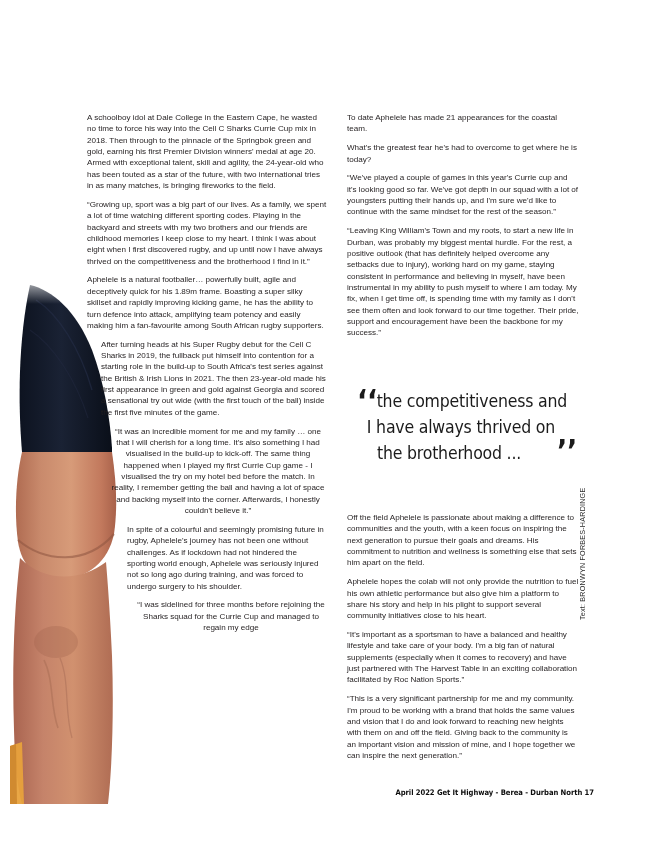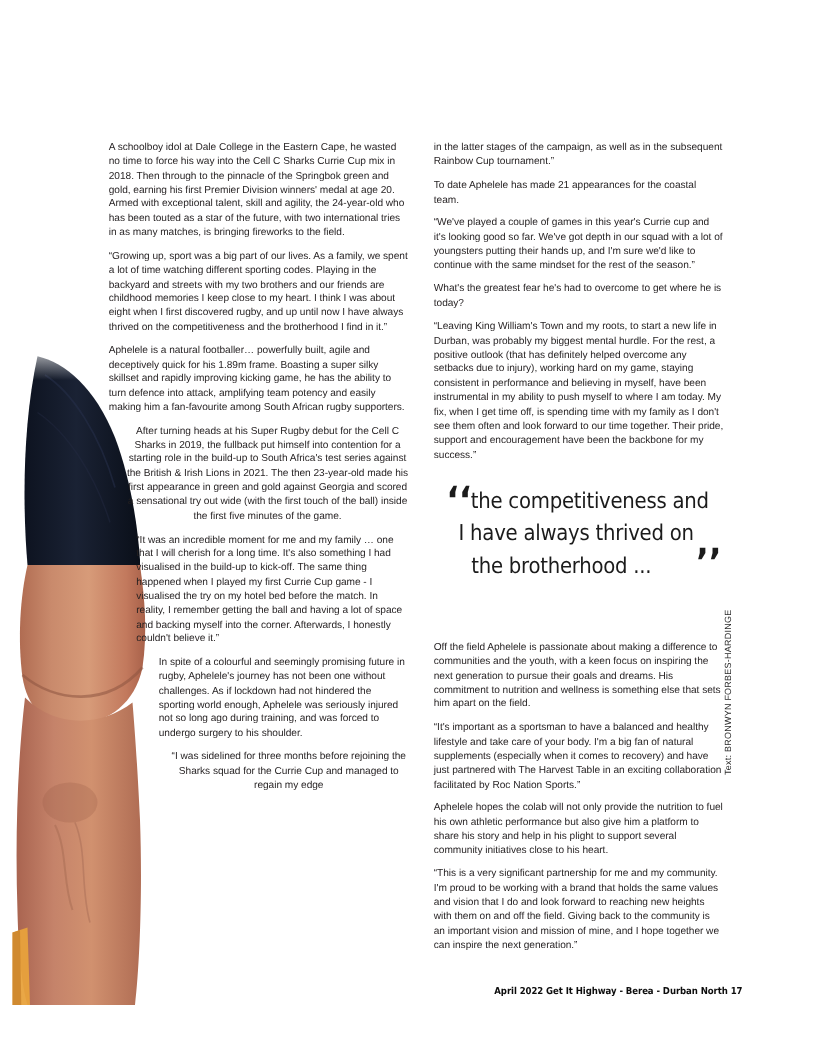--- a/index.html
+++ b/index.html
@@ -36,22 +36,22 @@
     letter-spacing: -0.02px;
     color: #231f20;
     text-align: left;
   }
   #col-left  { left: 87px;  width: 240px; }
   #col-right { left: 347px; width: 232px; }
 
   .column p { margin: 0 0 7.5px 0; }
 
   
-  .in1 { padding-left: 14px;  text-align: center; }
-  .in2 { padding-left: 22px;  }
+  .in1 { padding-left: 14px;  text-align: left; }
+  .in2 { padding-left: 22px;  text-align: center; }
   .in4 { padding-left: 40px;  text-align: left; }
   .in5 { padding-left: 48px;  text-align: center; }
 
   
   #pullquote {
     position: absolute;
     left: 347px;
     top: 388px;
     width: 232px;
     text-align: right;
@@ -177,37 +177,36 @@
   <p>A schoolboy idol at Dale College in the Eastern Cape, he wasted no time to force his way into the Cell C Sharks Currie Cup mix in 2018. Then through to the pinnacle of the Springbok green and gold, earning his first Premier Division winners' medal at age 20. Armed with exceptional talent, skill and agility, the 24-year-old who has been touted as a star of the future, with two international tries in as many matches, is bringing fireworks to the field.</p>
   <p>“Growing up, sport was a big part of our lives. As a family, we spent a lot of time watching different sporting codes. Playing in the backyard and streets with my two brothers and our friends are childhood memories I keep close to my heart. I think I was about eight when I first discovered rugby, and up until now I have always thrived on the competitiveness and the brotherhood I find in it.”</p>
   <p>Aphelele is a natural footballer… powerfully built, agile and deceptively quick for his 1.89m frame. Boasting a super silky skillset and rapidly improving kicking game, he has the ability to turn defence into attack, amplifying team potency and easily making him a fan-favourite among South African rugby supporters.</p>
   <p class="in1">After turning heads at his Super Rugby debut for the Cell C Sharks in 2019, the fullback put himself into contention for a starting role in the build-up to South Africa's test series against the British &amp; Irish Lions in 2021. The then 23-year-old made his first appearance in green and gold against Georgia and scored a sensational try out wide (with the first touch of the ball) inside the first five minutes of the game.</p>
   <p class="in2">“It was an incredible moment for me and my family … one that I will cherish for a long time. It's also something I had visualised in the build-up to kick-off. The same thing happened when I played my first Currie Cup game - I visualised the try on my hotel bed before the match. In reality, I remember getting the ball and having a lot of space and backing myself into the corner. Afterwards, I honestly couldn't believe it.”</p>
   <p class="in4">In spite of a colourful and seemingly promising future in rugby, Aphelele's journey has not been one without challenges. As if lockdown had not hindered the sporting world enough, Aphelele was seriously injured not so long ago during training, and was forced to undergo surgery to his shoulder.</p>
   <p class="in5">“I was sidelined for three months before rejoining the Sharks squad for the Currie Cup and managed to regain my edge</p>
 </div>
 
 <div id="col-right" class="column">
-  <p>in the latter stages of the campaign, as well as in the subsequent Rainbow Cup tournament.”</p>
   <p>To date Aphelele has made 21 appearances for the coastal team.</p>
+  <p>What's the greatest fear he's had to overcome to get where he is today?</p>
   <p>“We've played a couple of games in this year's Currie cup and it's looking good so far. We've got depth in our squad with a lot of youngsters putting their hands up, and I'm sure we'd like to continue with the same mindset for the rest of the season.”</p>
-  <p>What's the greatest fear he's had to overcome to get where he is today?</p>
   <p>“Leaving King William's Town and my roots, to start a new life in Durban, was probably my biggest mental hurdle. For the rest, a positive outlook (that has definitely helped overcome any setbacks due to injury), working hard on my game, staying consistent in performance and believing in myself, have been instrumental in my ability to push myself to where I am today. My fix, when I get time off, is spending time with my family as I don't see them often and look forward to our time together. Their pride, support and encouragement have been the backbone for my success.”</p>
 </div>
 
 <div id="pullquote">
   <span class="qmark-open">‘‘</span>
   <span class="qline l2">the competitiveness and</span>
   <span class="qline l1">I have always thrived on</span>
   <span class="qline l3">the brotherhood ...</span>
   <span class="qmark-close">’’</span>
 </div>
 
 <div id="col-right-bottom" class="column" style="top:512px;left:347px;width:232px;">
   <p>Off the field Aphelele is passionate about making a difference to communities and the youth, with a keen focus on inspiring the next generation to pursue their goals and dreams. His commitment to nutrition and wellness is something else that sets him apart on the field.</p>
+  <p>Aphelele hopes the colab will not only provide the nutrition to fuel his own athletic performance but also give him a platform to share his story and help in his plight to support several community initiatives close to his heart.</p>
   <p>“It's important as a sportsman to have a balanced and healthy lifestyle and take care of your body. I'm a big fan of natural supplements (especially when it comes to recovery) and have just partnered with The Harvest Table in an exciting collaboration facilitated by Roc Nation Sports.”</p>
-  <p>Aphelele hopes the colab will not only provide the nutrition to fuel his own athletic performance but also give him a platform to share his story and help in his plight to support several community initiatives close to his heart.</p>
   <p>“This is a very significant partnership for me and my community. I'm proud to be working with a brand that holds the same values and vision that I do and look forward to reaching new heights with them on and off the field. Giving back to the community is an important vision and mission of mine, and I hope together we can inspire the next generation.”</p>
 </div>
 
 <div id="footer">April 2022 Get It Highway - Berea - Durban North 17</div>
 
 <div id="credit">Text: BRONWYN FORBES-HARDINGE</div>
 
 </body></html>

